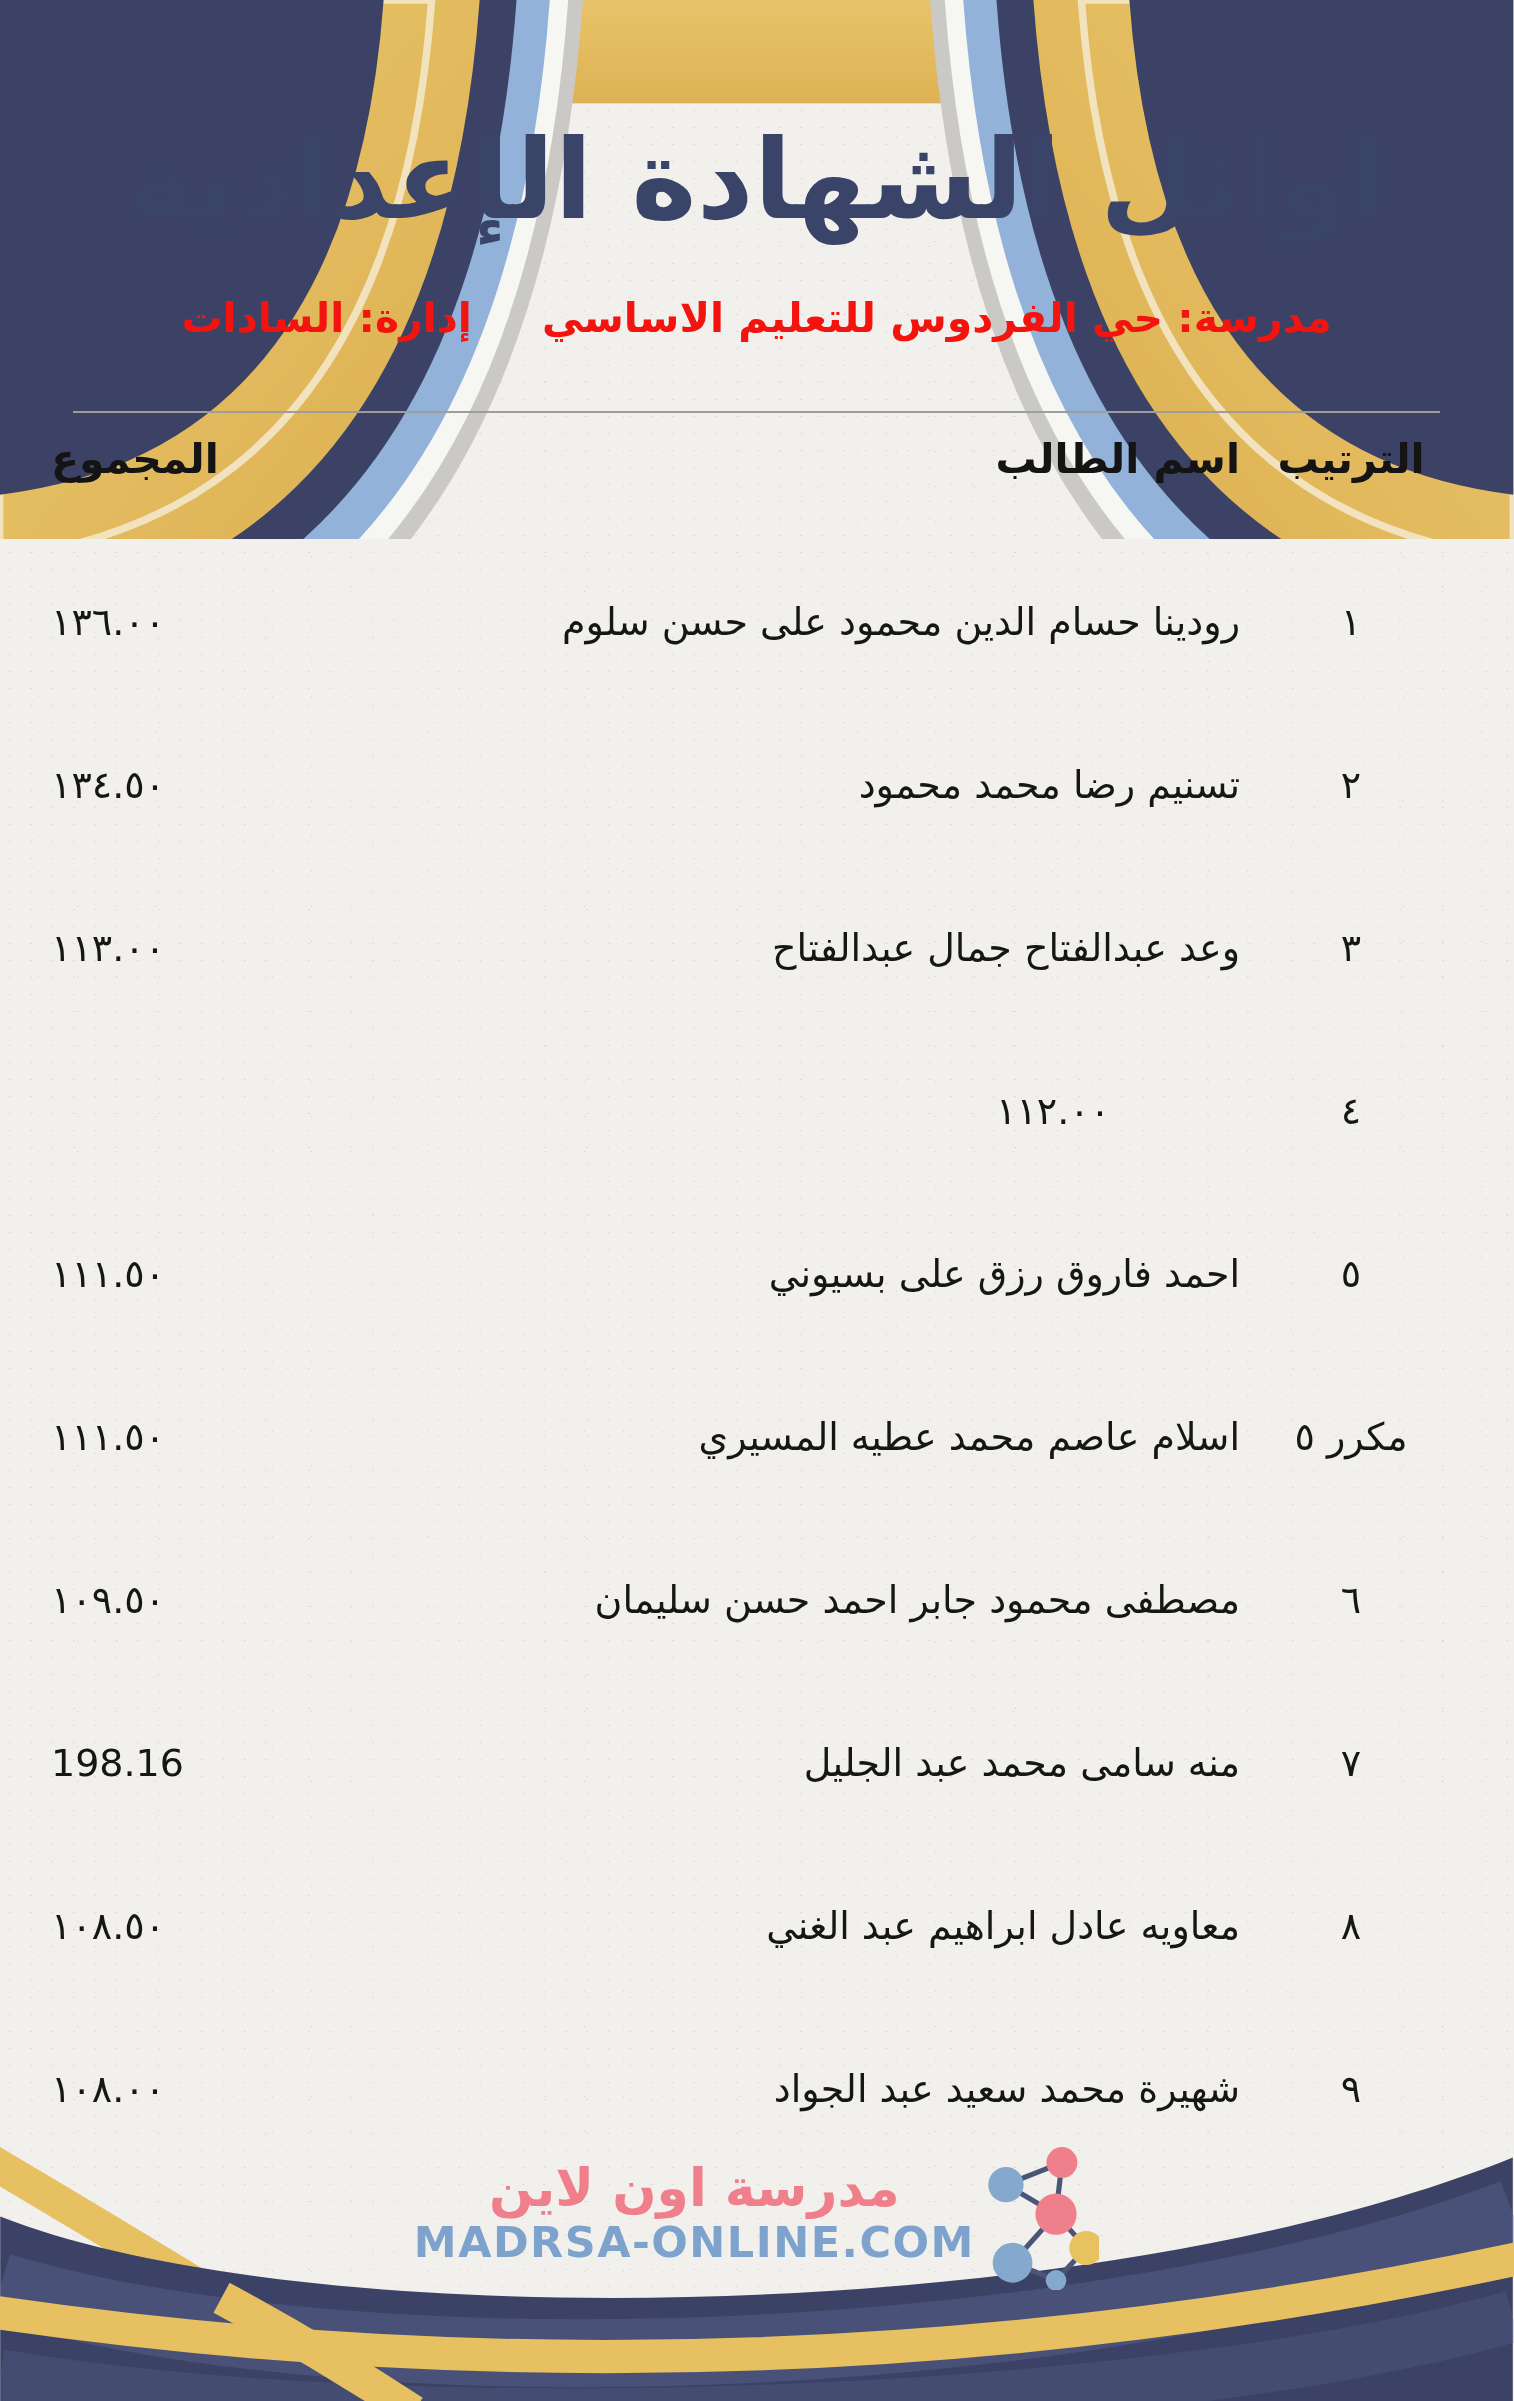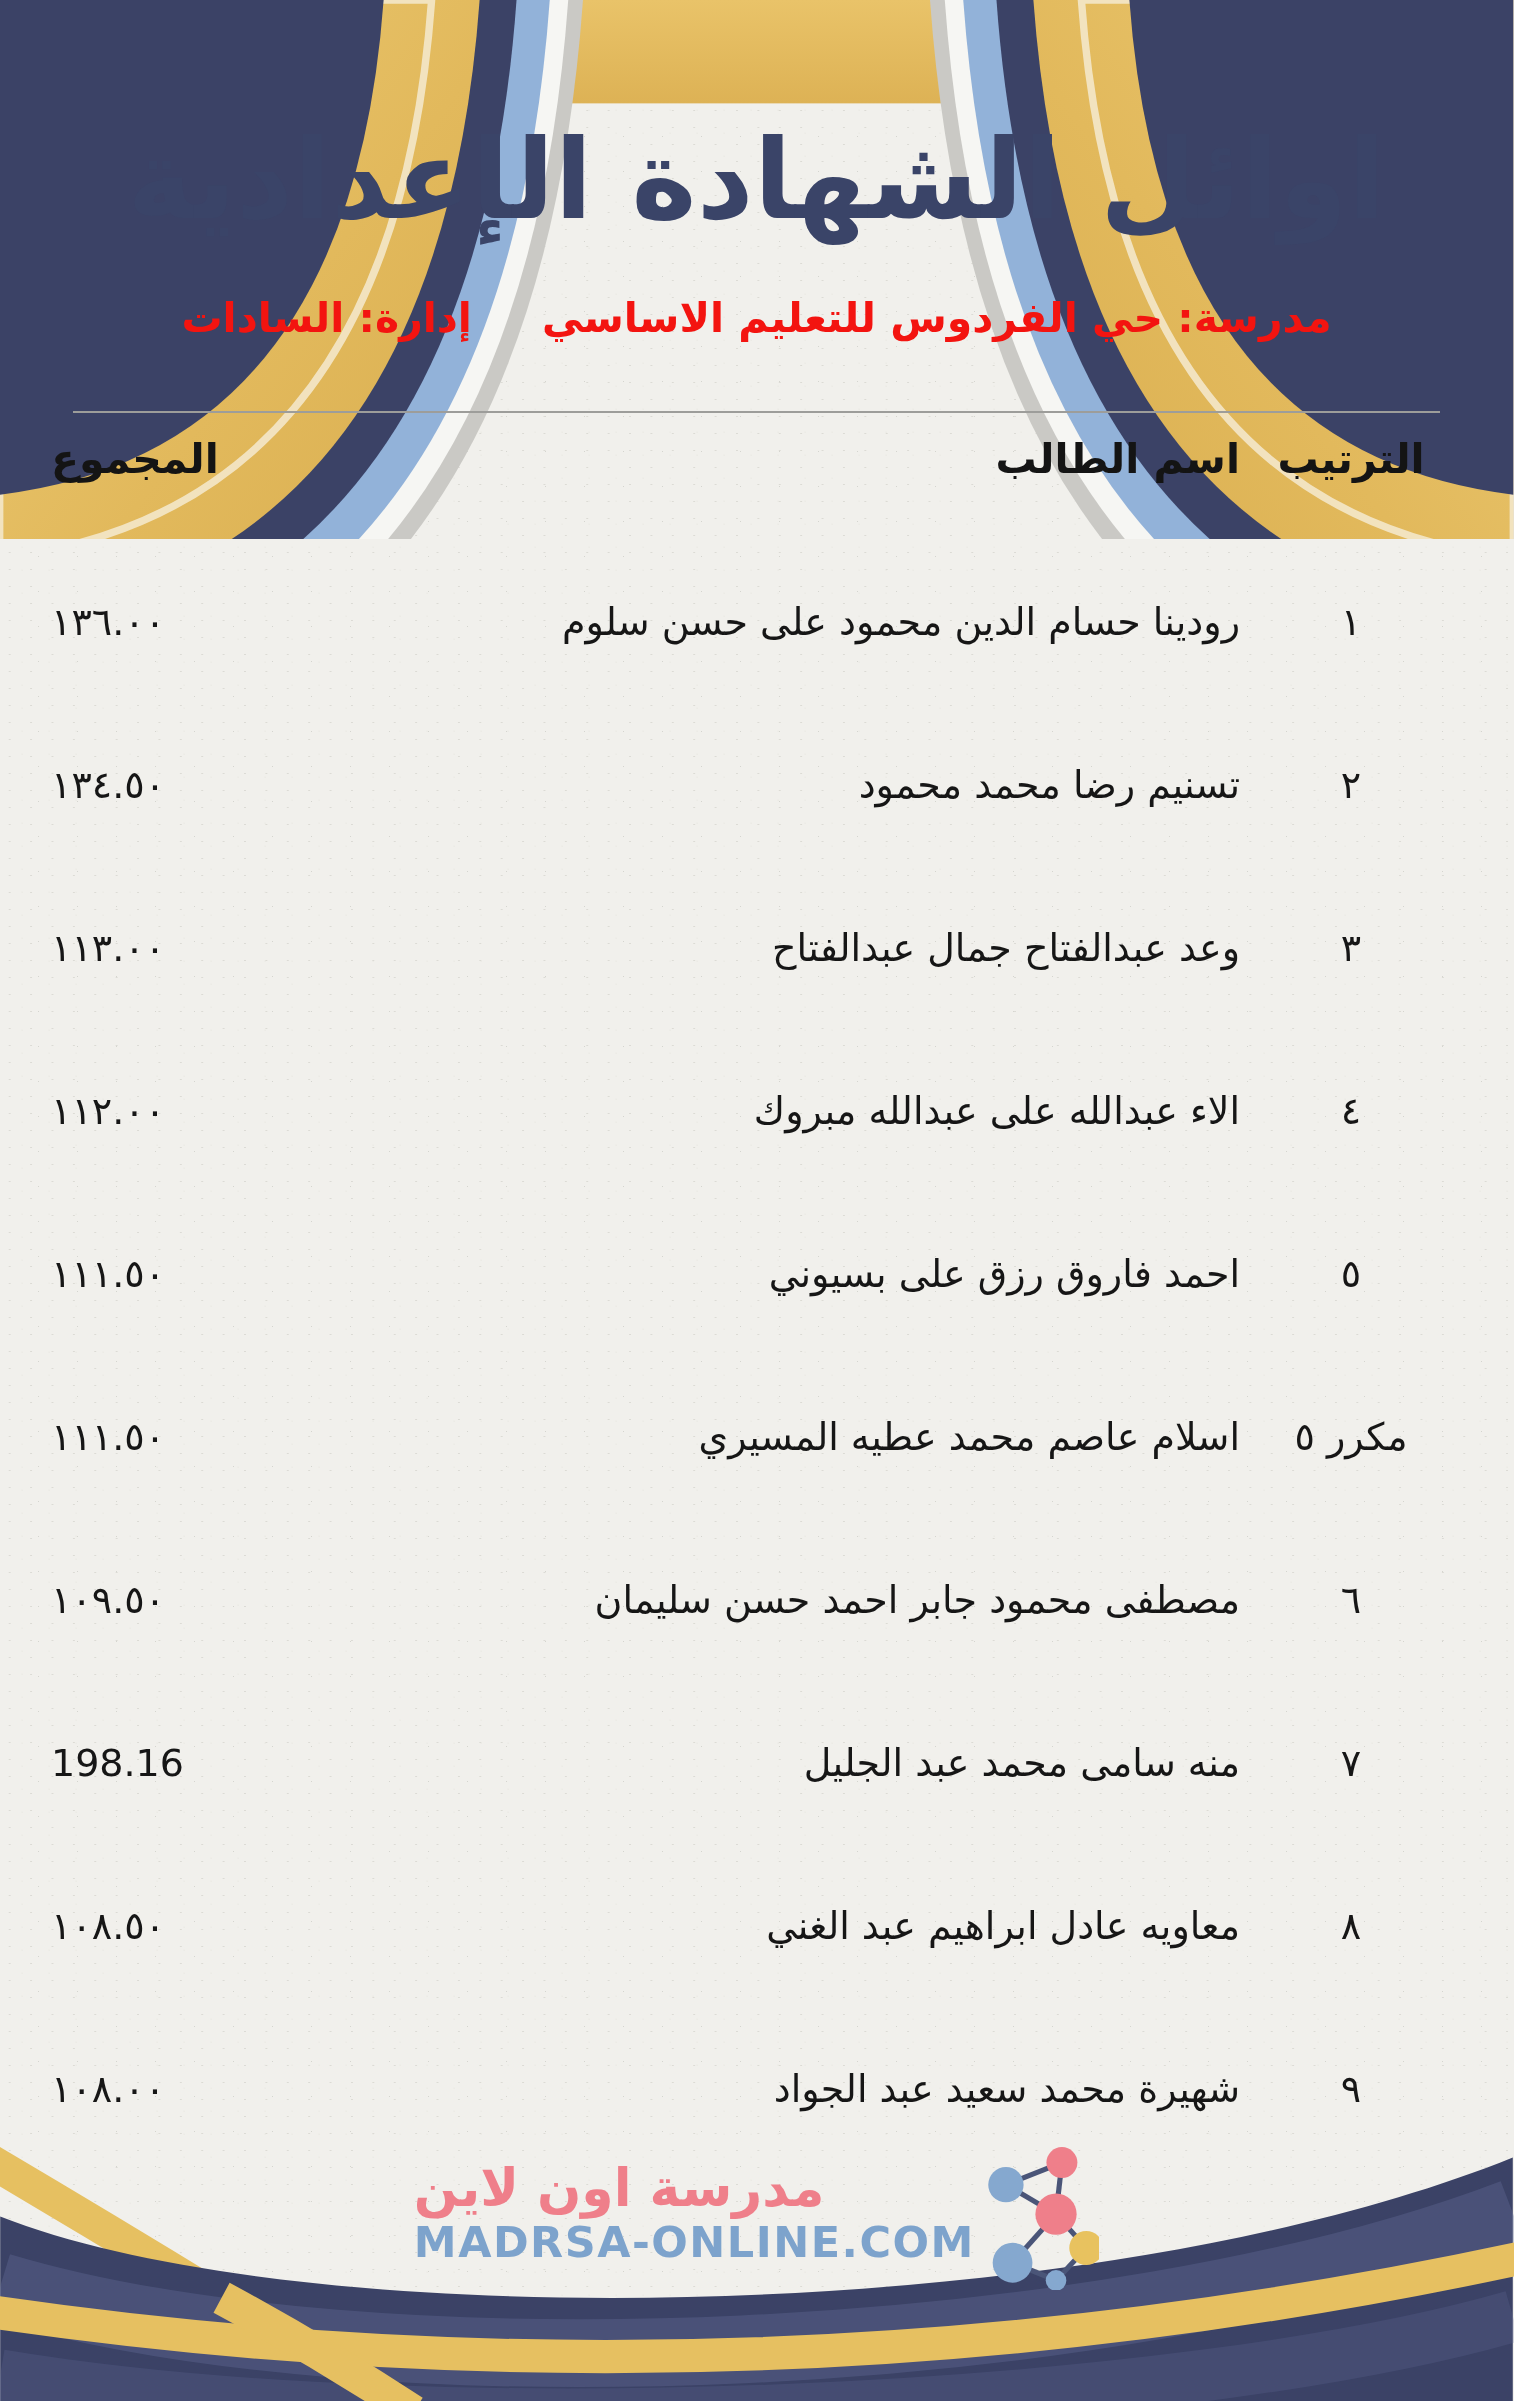--- a/index.html
+++ b/index.html
@@ -56,21 +56,21 @@
   }
   .col-rank{width:222px;text-align:center;flex:0 0 auto;}
   .col-name{flex:1 1 auto;text-align:right;}
   .col-total{width:244px;text-align:left;flex:0 0 auto;}
 
   .footer{
     position:absolute;top:2139px;left:0;right:0;
     display:flex;justify-content:center;align-items:center;gap:13.3px;
     z-index:5;
   }
-  .footer-texts{text-align:left;}
+  .footer-texts{text-align:center;}
   .logo-ar{
     font-size:52px;font-weight:bold;color:#ef7f8a;line-height:1.1;
   }
   .logo-en{
     font-size:43px;font-weight:bold;color:#7da3cc;
     letter-spacing:1.5px;line-height:1.2;
     font-family:"DejaVu Sans",sans-serif;
   }
 </style>
 </head>
@@ -155,21 +155,20 @@
         <div class="col-name">تسنيم رضا محمد محمود</div>
         <div class="col-total">١٣٤.٥٠</div>
       </div>
       <div class="trow">
         <div class="col-rank">٣</div>
         <div class="col-name">وعد عبدالفتاح جمال عبدالفتاح</div>
         <div class="col-total">١١٣.٠٠</div>
       </div>
       <div class="trow">
         <div class="col-rank">٤</div>
-        <div class="col-name">الاء عبدالله على عبدالله مبروك</div>
         <div class="col-total">١١٢.٠٠</div>
       </div>
       <div class="trow">
         <div class="col-rank">٥</div>
         <div class="col-name">احمد فاروق رزق على بسيوني</div>
         <div class="col-total">١١١.٥٠</div>
       </div>
       <div class="trow">
         <div class="col-rank">مكرر ٥</div>
         <div class="col-name">اسلام عاصم محمد عطيه المسيري</div>

